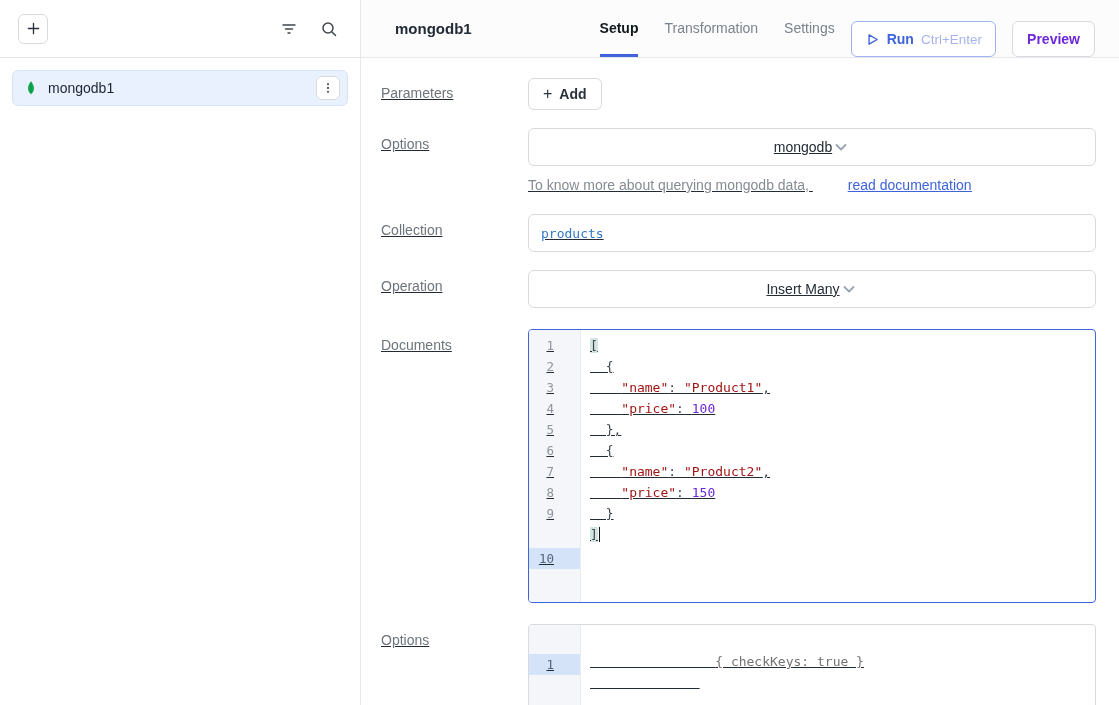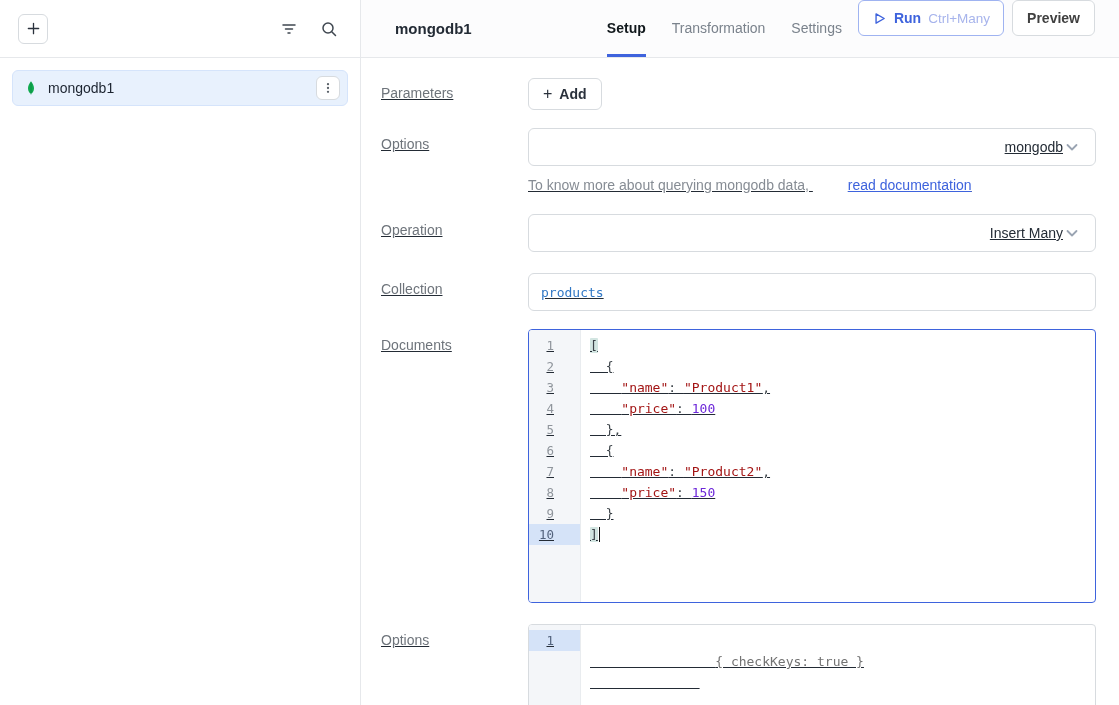--- a/index.html
+++ b/index.html
@@ -23,46 +23,46 @@
   .query-item-label { margin-left:9px; flex:1; font-size:14px; font-weight:500; color:#1c2430; }
   .kebab-btn { width:24px; height:24px; border:1px solid #d7dbdf; border-radius:6px; background:#fff; display:flex; align-items:center; justify-content:center; cursor:pointer; }
 
   
   .main { flex:1; display:flex; flex-direction:column; background:#fff; min-width:0; }
   .main-header { height:58px; min-height:58px; border-bottom:1px solid #e6e8eb; display:flex; align-items:stretch; padding:0 24px 0 34px; background:#fcfcfd; }
   .query-title { display:flex; align-items:center; font-size:15px; font-weight:700; color:#232b35; }
   .tabs { display:flex; margin-left:auto; margin-right:16px; gap:26px; }
   .tab { display:flex; align-items:center; padding-top:1px; font-size:14px; color:#7a828c; border-bottom:3px solid transparent; cursor:pointer; white-space:nowrap; }
   .tab.active { color:#11181c; font-weight:600; border-bottom-color:#3e63dd; }
-  .header-actions { display:flex; align-items:flex-start; gap:8px; }
+  .header-actions { display:flex; align-items:flex-end; gap:16px; }
   .run-btn { height:36px; display:flex; align-items:center; gap:7px; padding:0 13px; background:#fff; border:1px solid #9fb3f1; border-radius:6px; cursor:pointer; }
   .run-label { color:#3e63dd; font-weight:600; font-size:14px; }
   .run-shortcut { color:#a7b4ec; font-size:13.5px; }
-  .preview-btn { height:36px; padding:0 14px; background:#fff; border:1px solid #d7dbdf; border-radius:6px; font-size:14px; font-weight:600; color:#404040; cursor:pointer; }
+  .preview-btn { height:36px; padding:0 14px; background:#fff; border:1px solid #d7dbdf; border-radius:6px; font-size:14px; font-weight:600; color:#6d28d9; cursor:pointer; }
 
   
   .form { flex:1; overflow:hidden; padding:20px 23px 0 20px; }
   .form-row { display:grid; grid-template-columns:147px 1fr; margin-bottom:21px;text-decoration:underline; }
   .form-label { font-size:14px; color:#6e747b; padding-top:8px; }
 
   .add-btn { display:inline-flex; align-items:center; gap:7px; height:32px; padding:0 14px; background:#fff; border:1px solid #d7dbdf; border-radius:6px; font-size:14px; font-weight:600; color:#2a313c; cursor:pointer; }
   .plus-glyph { font-size:16px; font-weight:400; color:#2a313c; line-height:1; }
 
-  .select { height:38px; border:1px solid #d7dbdf; border-radius:6px; background:#fff; display:flex; align-items:center; justify-content:flex-end; padding:0 14px; font-size:14px; color:#232b35; cursor:pointer; }
+  .select { height:38px; border:1px solid #d7dbdf; border-radius:6px; background:#fff; display:flex; align-items:center; justify-content:center; padding:0 14px; font-size:14px; color:#232b35; cursor:pointer; }
   .helper { margin-top:11px; font-size:14px; color:#868c94; }
   .helper a { color:#3e63dd; text-decoration:underline;margin-left:35px; }
 
   .code-input { height:38px; border:1px solid #d7dbdf; border-radius:6px; background:#fff; display:flex; align-items:center; padding:0 12px; font-family:"DejaVu Sans Mono", monospace; font-size:13px; color:#3178c6; cursor:text; }
 
   .editor { display:flex; border:1px solid #3e63dd; border-radius:4px; background:#fff; overflow:hidden; cursor:text; }
   .editor.documents { height:274px; }
   .editor.options { height:120px; border-color:#d7dbdf; }
   .gutter { width:52px; min-width:52px; background:#f4f6f9; border-right:1px solid #e9ecef; padding-top:5px; }
   .ln { height:21px; line-height:21px; text-align:right; padding-right:26px; font-family:"DejaVu Sans Mono", monospace; font-size:12.5px; color:#8f959c; }
-  .ln.active { background:#d5e3f8; color:#53637d; }
+  .ln.active { background:#d5e3f8; color:#53637d;margin-top:24px; }
   .code-area { flex:1; padding:5px 0 0 9px; font-family:"DejaVu Sans Mono", monospace; font-size:13px; }
   .code-line { height:21px; line-height:21px; white-space:pre; }
   .tok-plain { color:#3b4248; }
   .tok-str   { color:#a31515; }
   .tok-num   { color:#6d28d9; }
   .tok-match { background:#d2e5e1; color:#3b4248; border-radius:1px; }
   .placeholder { color:#737373; }
   .cursor { display:inline-block; width:1.5px; height:15px; background:#111; vertical-align:text-bottom; margin-left:1px; animation:blink 1.1s steps(1) infinite; }
   @keyframes blink { 50% { opacity:0; } }
 </style>
@@ -120,21 +120,21 @@
         <div class="tab">Settings</div>
       </nav>
       <div class="header-actions">
         <button class="run-btn">
           <span style="display:flex;">
             <svg width="15" height="15" viewBox="0 0 24 24" fill="none" stroke="#3e63dd" stroke-width="2.2" stroke-linejoin="round">
                 <path d="M6.5 4.5l13 7.5-13 7.5z"></path>
               </svg>
           </span>
           <span class="run-label">Run</span>
-          <span class="run-shortcut">Ctrl+Many</span>
+          <span class="run-shortcut">Ctrl+Enter</span>
         </button>
         <button class="preview-btn">Preview</button>
       </div>
     </div>
 
     <div class="form">
 
       <div class="form-row" style="margin-bottom:18px;">
         <div class="form-label" style="padding-top:7px;">Parameters</div>
         <div>
@@ -153,37 +153,37 @@
             <svg width="18" height="18" viewBox="0 0 18 18" fill="none" stroke="#9aa4b2" stroke-width="1.8" stroke-linecap="round" stroke-linejoin="round">
                 <path d="M4.5 7l4.5 4.5L13.5 7"></path>
               </svg>
           </div>
           <div class="helper">
             <span>To know more about querying mongodb data, </span><a href="#">read documentation</a>
           </div>
         </div>
       </div>
 
+      <div class="form-row" style="margin-bottom:18px;">
+        <div class="form-label">Collection</div>
+        <div>
+          <div class="code-input">
+            <span>products</span>
+          </div>
+        </div>
+      </div>
+
       <div class="form-row">
         <div class="form-label">Operation</div>
         <div>
           <div class="select">
             <span>Insert Many</span>
             <svg width="18" height="18" viewBox="0 0 18 18" fill="none" stroke="#9aa4b2" stroke-width="1.8" stroke-linecap="round" stroke-linejoin="round">
                 <path d="M4.5 7l4.5 4.5L13.5 7"></path>
               </svg>
-          </div>
-        </div>
-      </div>
-
-      <div class="form-row" style="margin-bottom:18px;">
-        <div class="form-label">Collection</div>
-        <div>
-          <div class="code-input">
-            <span>products</span>
           </div>
         </div>
       </div>
 
       <div class="form-row">
         <div class="form-label">Documents</div>
         <div>
           <div class="editor documents">
             <div class="gutter">
                 <div class="ln">1</div>

